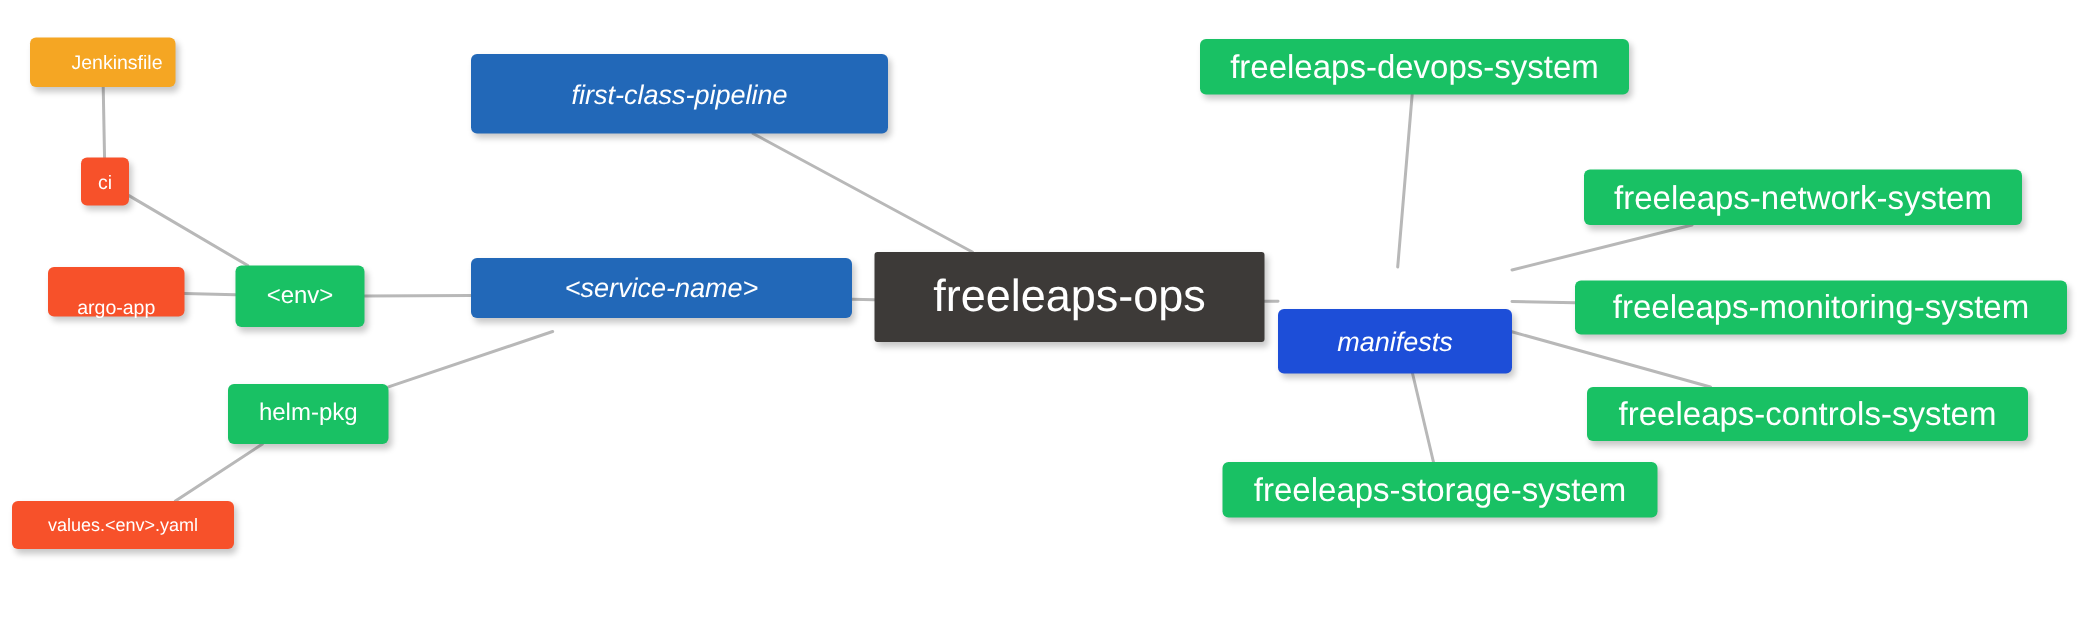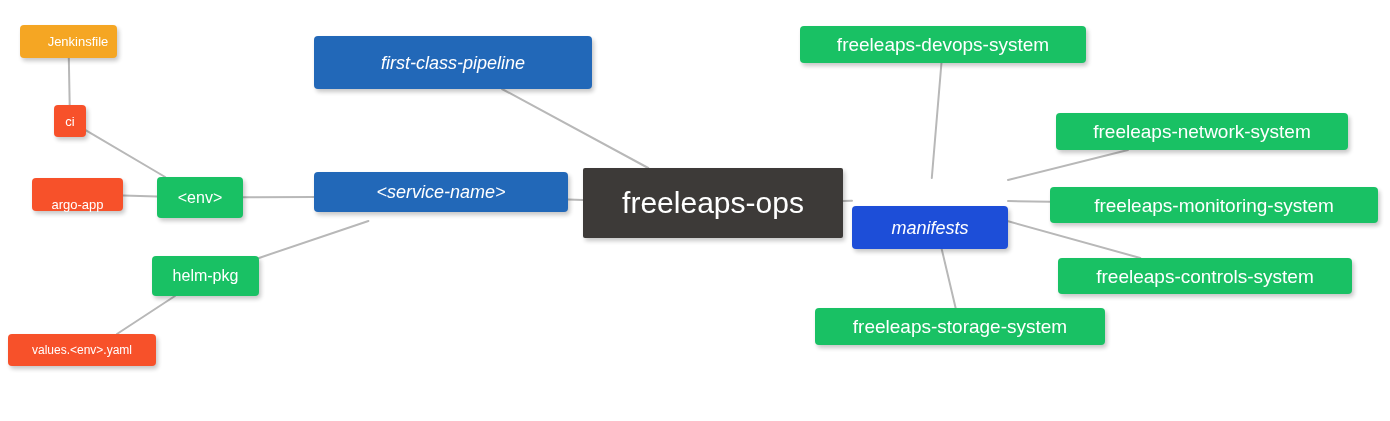--- a/index.html
+++ b/index.html
@@ -44,21 +44,21 @@
     box-shadow: 2px 3px 4px rgba(0,0,0,0.22);
     letter-spacing: 0px;
     line-height: 1;
   }
   .node.root {
     border-radius: 2px;
   }
   .lvl-root   { font-size: 30px; }
   .lvl-1      { font-size: 18px; font-style: italic; }
   .lvl-2      { font-size: 16px; }
-  .lvl-3      { font-size: 19px; }
+  .lvl-3      { font-size: 22px; }
   .lvl-4      { font-size: 13px; }
   .lvl-5      { font-size: 12px; }
 </style>
 </head>
 <body>
 
 <div id="canvas">
   <svg id="edge-layer" viewBox="0 0 1390 421" preserveAspectRatio="none">
       <line x1="502.0391459074733" y1="89" x2="648.2313167259787" y2="168" class="edge" stroke="#b8b8b8"></line>
       <line x1="568" y1="199.53492647058823" x2="583" y2="199.8933823529412" class="edge" stroke="#b8b8b8"></line>
@@ -69,21 +69,21 @@
       <line x1="123" y1="195.61428571428573" x2="157" y2="196.4469387755102" class="edge" stroke="#b8b8b8"></line>
       <line x1="68.81132075471699" y1="58" x2="69.69811320754717" y2="105" class="edge" stroke="#b8b8b8"></line>
       <line x1="116.93243243243244" y1="334" x2="174.95945945945945" y2="296" class="edge" stroke="#b8b8b8"></line>
       <line x1="931.8032258064516" y1="178" x2="941.4483870967742" y2="63" class="edge" stroke="#b8b8b8"></line>
       <line x1="1008" y1="180" x2="1128" y2="150" class="edge" stroke="#b8b8b8"></line>
       <line x1="1008" y1="201.0105633802817" x2="1050" y2="201.82394366197184" class="edge" stroke="#b8b8b8"></line>
       <line x1="1007.2875816993464" y1="221" x2="1140.2941176470588" y2="258" class="edge" stroke="#b8b8b8"></line>
       <line x1="935.0787401574803" y1="221" x2="955.6299212598425" y2="308" class="edge" stroke="#b8b8b8"></line>
     </svg>
   <div id="node-layer">
-      <div class="node lvl-root root" style="left: 583px; top: 168px; width: 260px; height: 70px; background: rgb(61, 58, 56);">
+      <div class="node lvl-root root" style="left: 583px; top: 168px; width: 260px; height: 60px; background: rgb(61, 58, 56);">
         <span>freeleaps-ops</span>
       </div>
       <div class="node lvl-1" style="left: 314px; top: 36px; width: 278px; height: 53px; background: rgb(34, 104, 184);">
         <span>first-class-pipeline</span>
       </div>
       <div class="node lvl-1" style="left: 314px; top: 172px; width: 254px; height: 40px; background: rgb(34, 104, 184); text-align: right;">
         <span>&lt;service-name&gt;</span>
       </div>
       <div class="node lvl-1" style="left: 852px; top: 178px; width: 156px; height: 43px; background: #1d4ed8; margin-top: 28px;">
         <span>manifests</span>

